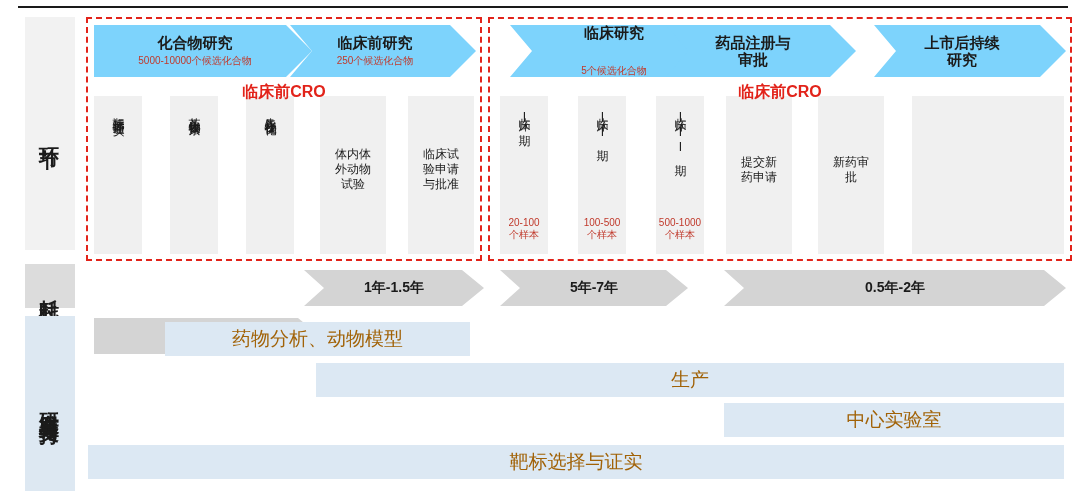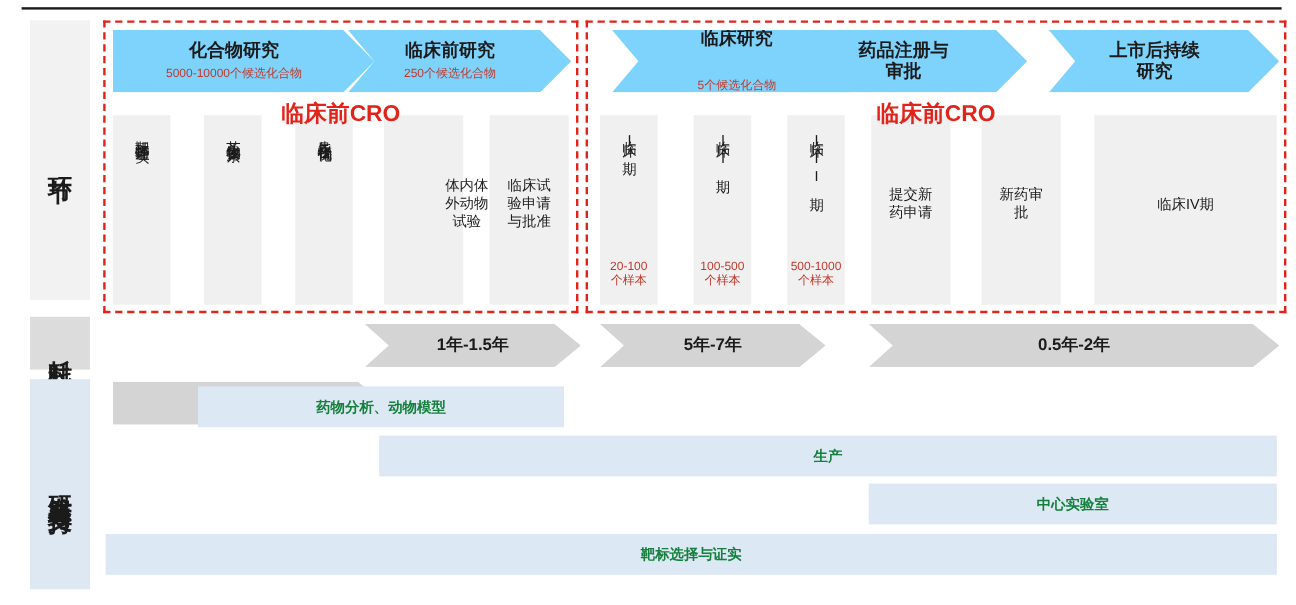--- a/index.html
+++ b/index.html
@@ -102,21 +102,21 @@
     font-size: 10px;
     color: #c0392b;
     margin-top: 3px;
     margin-right: 16px;
     text-align: center;
   }
 
   
   .cro-label {
     position: absolute;
-    font-size: 19px;
+    font-size: 16px;
     font-weight: bold;
     color: #e2231a;
     text-align: center;
   }
   #cro-pre  { left: 86px;  top: 82px; width: 396px; }
   #cro-clin { left: 488px; top: 82px; width: 584px; }
 
   
   .step {
     position: absolute;
@@ -172,23 +172,23 @@
 
   
   .svc-bar {
     position: absolute;
     background: #dce8f3;
     display: flex;
     align-items: center;
     justify-content: center;
   }
   .svc-text {
-    font-size: 12px;
-    font-weight: bold;
-    color: #15803d;
+    font-size: 19px;
+    font-weight: normal;
+    color: #a16207;
   }
 </style>
 </head>
 <body>
 
 <div id="canvas">
 
   <div class="topline"></div>
 
   <div class="rowlabel rowlabel-huanjie">
@@ -252,21 +252,21 @@
   <div class="step step-v" style="left:94px; top:108px; width:48px; height:140px;">
     <div class="step-text">靶标选择与证实</div>
   </div>
   <div class="step step-v" style="left:170px; top:108px; width:48px; height:140px;">
     <div class="step-text">苗头化合物探索</div>
   </div>
   <div class="step step-v" style="left:246px; top:108px; width:48px; height:140px;">
     <div class="step-text">先导化合物优化</div>
   </div>
 
-  <div class="step step-h" style="left:320px; top:147px; width:66px;padding-left:36px;">
+  <div class="step step-h" style="left:320px; top:147px; width:66px;">
     <div class="step-text">
       <span>体内体</span><br>
       <span>外动物</span><br>
       <span>试验</span>
     </div>
   </div>
   <div class="step step-h" style="left:408px; top:147px; width:66px;">
     <div class="step-text">
       <span>临床试</span><br>
       <span>验申请</span><br>
@@ -303,23 +303,20 @@
       <span>提交新</span><br>
       <span>药申请</span>
     </div>
   </div>
   <div class="step step-h" style="left:818px; top:155px; width:66px;">
     <div class="step-text">
       <span>新药审</span><br>
       <span>批</span>
     </div>
   </div>
-  <div class="step step-h" style="left:912px; top:163px; width:152px;">
-    <div class="step-text">临床IV期</div>
-  </div>
 
   <div class="dur-arrow flat-left" style="left:94px; width:226px;">
     <span class="dur-text">2年-4年</span>
   </div>
   <div class="dur-arrow" style="left:304px; width:180px;">
     <span class="dur-text">1年-1.5年</span>
   </div>
   <div class="dur-arrow" style="left:500px; width:188px;">
     <span class="dur-text">5年-7年</span>
   </div>

